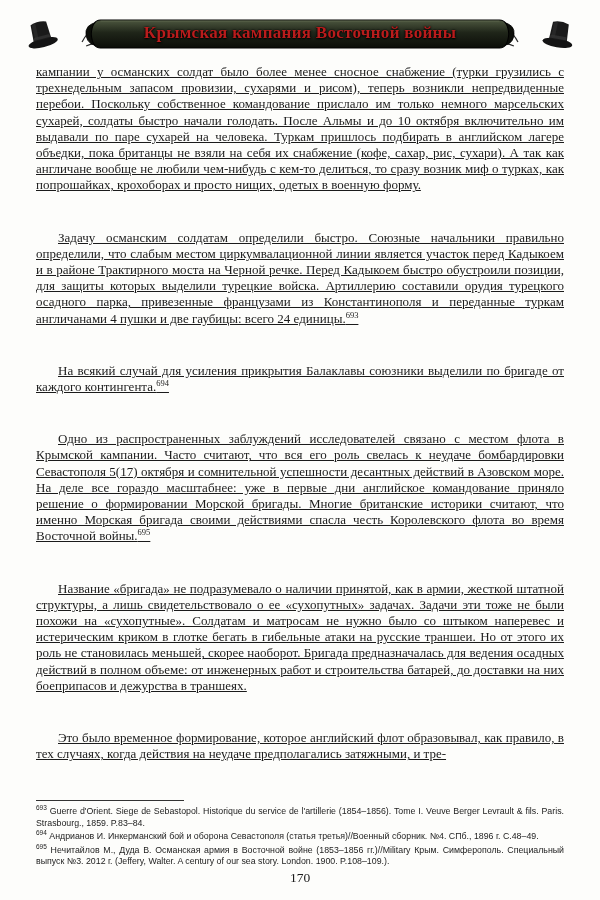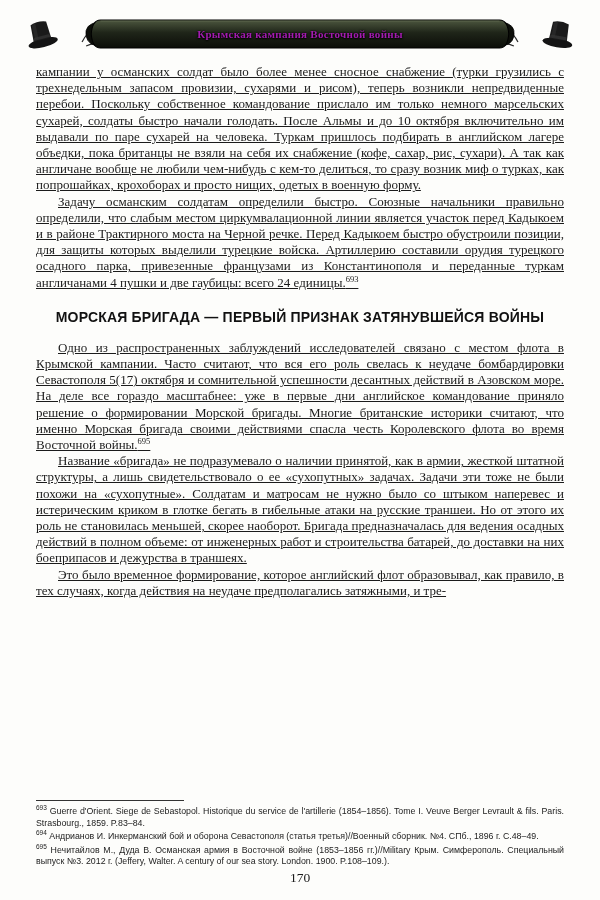--- a/index.html
+++ b/index.html
@@ -19,34 +19,34 @@
     padding:0 24px; box-sizing:border-box;
   }
   .hat { width:34px; height:30px; flex:0 0 auto; }
   .hat.left  { transform:rotate(-14deg); }
   .hat.right { transform:rotate(10deg); }
   .ribbon-wrap { position:relative; flex:1 1 auto; max-width:440px; height:44px; margin:0 8px; }
   .ribbon-wrap svg { position:absolute; inset:0; width:100%; height:100%; }
   .ribbon-text {
     position:absolute; left:0; right:0; top:50%; transform:translateY(-54%);
     text-align:center; white-space:nowrap;
-    font-weight:bold; font-size:11px; letter-spacing:0.3px;
-    color:#a21caf; text-shadow:0 1px 2px #000, 0 0 2px #000;
+    font-weight:bold; font-size:17px; letter-spacing:0.3px;
+    color:#b91c1c; text-shadow:0 1px 2px #000, 0 0 2px #000;
   }
 
   
   .content {
     position:absolute; left:36px; right:36px; top:64px; bottom:104px;
     overflow:hidden;
   }
   .para {
     margin:0; text-align:justify;
     font-size:13px; line-height:16.2px;text-decoration:underline;
   }
-  .para.indent { text-indent:22px; }
+  .para.indent { text-indent:22px;margin-top:36px; }
   .fnref { font-size:8.5px; line-height:0; vertical-align:super; }
   .section-heading {
     margin:18px 0 15px 0;
     font-family:"Liberation Sans", sans-serif;
     font-weight:bold; font-size:14px; letter-spacing:0.2px;
     text-align:center; color:#111;
   }
 
   
   .footnotes {
@@ -105,22 +105,22 @@
       <path d="M9 17 L25 17 L25.5 20 L8.5 20 Z" fill="#2e2e2e"></path>
       <path d="M10 5 Q12 3.5 14 3.5 L13.5 19 L10 19 Z" fill="#333" opacity="0.5"></path>
     </svg>
   </div>
 
   <div class="content">
     <p class="para"><span>кампании у османских солдат было более менее сносное снабжение (турки грузились с трехнедельным запасом провизии, сухарями и рисом), теперь возникли непредвиденные перебои. Поскольку собственное командование прислало им только немного марсельских сухарей, солдаты быстро начали голодать. После Альмы и до 10 октября включительно им выдавали по паре сухарей на человека. Туркам пришлось подбирать в английском лагере объедки, пока британцы не взяли на себя их снабжение (кофе, сахар, рис, сухари). А так как англичане вообще не любили чем-нибудь с кем-то делиться, то сразу возник миф о турках, как попрошайках, крохоборах и просто нищих, одетых в военную форму.</span></p>
 
     <p class="para indent"><span>Задачу османским солдатам определили быстро. Союзные начальники правильно определили, что слабым местом циркумвалационной линии является участок перед Кадыкоем и в районе Трактирного моста на Черной речке. Перед Кадыкоем быстро обустроили позиции, для защиты которых выделили турецкие войска. Артиллерию составили орудия турецкого осадного парка, привезенные французами из Константинополя и переданные туркам англичанами 4 пушки и две гаубицы: всего 24 единицы.</span><sup class="fnref">693</sup></p>
 
+    <p class="para indent"><span>На всякий случай для усиления прикрытия Балаклавы союзники выделили по бригаде от каждого контингента.</span><sup class="fnref">694</sup></p>
 
-    <h2 class="section-heading">МОРСКАЯ БРИГАДА — ПЕРВЫЙ ПРИЗНАК ЗАТЯНУВШЕЙСЯ ВОЙНЫ</h2>
 
     <p class="para indent"><span>Одно из распространенных заблуждений исследователей связано с местом флота в Крымской кампании. Часто считают, что вся его роль свелась к неудаче бомбардировки Севастополя 5(17) октября и сомнительной успешности десантных действий в Азовском море. На деле все гораздо масштабнее: уже в первые дни английское командование приняло решение о формировании Морской бригады. Многие британские историки считают, что именно Морская бригада своими действиями спасла честь Королевского флота во время Восточной войны.</span><sup class="fnref">695</sup></p>
 
     <p class="para indent"><span>Название «бригада» не подразумевало о наличии принятой, как в армии, жесткой штатной структуры, а лишь свидетельствовало о ее «сухопутных» задачах. Задачи эти тоже не были похожи на «сухопутные». Солдатам и матросам не нужно было со штыком наперевес и истерическим криком в глотке бегать в гибельные атаки на русские траншеи. Но от этого их роль не становилась меньшей, скорее наоборот. Бригада предназначалась для ведения осадных действий в полном объеме: от инженерных работ и строительства батарей, до доставки на них боеприпасов и дежурства в траншеях.</span></p>
 
 
     <p class="para indent"><span>Это было временное формирование, которое английский флот образовывал, как правило, в тех случаях, когда действия на неудаче предполагались затяжными, и тре-</span></p>
   </div>
 
   <div class="footnotes">

